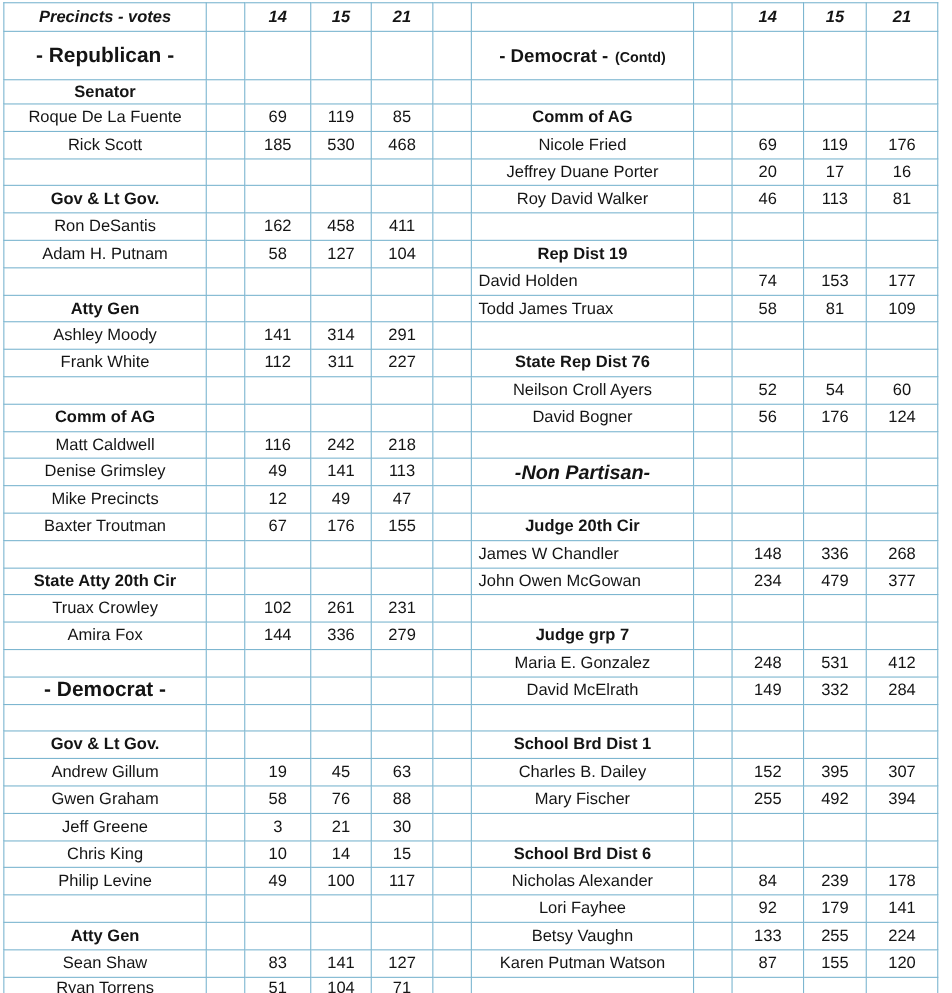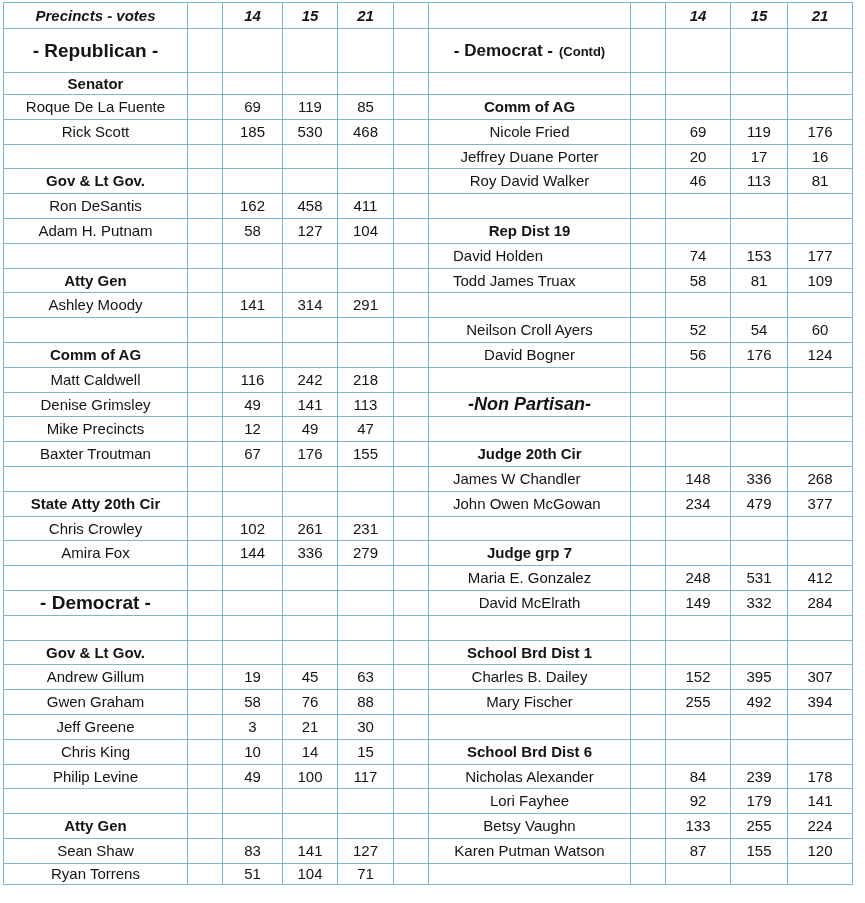--- a/index.html
+++ b/index.html
@@ -36,21 +36,21 @@
   }
   
   #grid td.colhead { font-weight: bold; font-style: italic; font-size: 15px; }
   #grid td.party   { font-weight: bold; font-size: 19px; }
   #grid td.party-np{ font-weight: bold; font-size: 18px; font-style: italic; }
   #grid td.party-contd { font-weight: bold; }
   #grid td.party-contd .main   { font-size: 17px; }
   #grid td.party-contd .suffix { font-size: 13px; margin-left: 6px; }
   #grid td.office  { font-weight: bold; font-size: 15px; }
   #grid td.name    { font-size: 15px; }
-  #grid td.name-left { font-size: 15px; text-align: left; padding-left: 24px; }
+  #grid td.name-left { font-size: 15px; text-align: left; padding-left: 6px; }
   #grid td.num     { font-size: 15px; }
   #grid td.gap     { }
 </style>
 </head>
 <body>
 
 <table id="grid">
   <colgroup>
     <col style="width:184px">
     <col style="width:35px">
@@ -215,20 +215,33 @@
         <td class="num">314</td>
         <td class="num">291</td>
         <td class="gap"></td>
         <td class="name"></td>
         <td class="gap"></td>
         <td class="num"></td>
         <td class="num"></td>
         <td class="num"></td>
       </tr>
       <tr>
+        <td class="name">Frank White</td>
+        <td class="gap"></td>
+        <td class="num">112</td>
+        <td class="num">311</td>
+        <td class="num">227</td>
+        <td class="gap"></td>
+        <td class="office">State Rep Dist 76</td>
+        <td class="gap"></td>
+        <td class="num"></td>
+        <td class="num"></td>
+        <td class="num"></td>
+      </tr>
+      <tr>
         <td class="name"></td>
         <td class="gap"></td>
         <td class="num"></td>
         <td class="num"></td>
         <td class="num"></td>
         <td class="gap"></td>
         <td class="name">Neilson Croll Ayers</td>
         <td class="gap"></td>
         <td class="num">52</td>
         <td class="num">54</td>
@@ -319,21 +332,21 @@
         <td class="num"></td>
         <td class="num"></td>
         <td class="gap"></td>
         <td class="name-left">John Owen McGowan</td>
         <td class="gap"></td>
         <td class="num">234</td>
         <td class="num">479</td>
         <td class="num">377</td>
       </tr>
       <tr>
-        <td class="name">Chris Crowley</td>
+        <td class="name">Truax Crowley</td>
         <td class="gap"></td>
         <td class="num">102</td>
         <td class="num">261</td>
         <td class="num">231</td>
         <td class="gap"></td>
         <td class="name"></td>
         <td class="gap"></td>
         <td class="num"></td>
         <td class="num"></td>
         <td class="num"></td>

